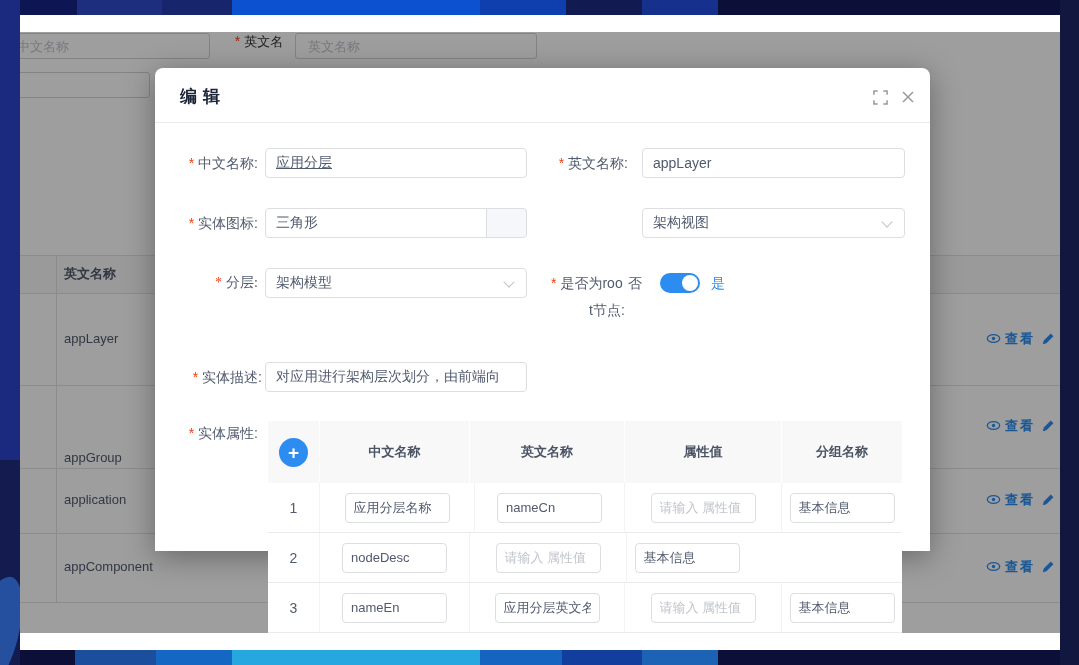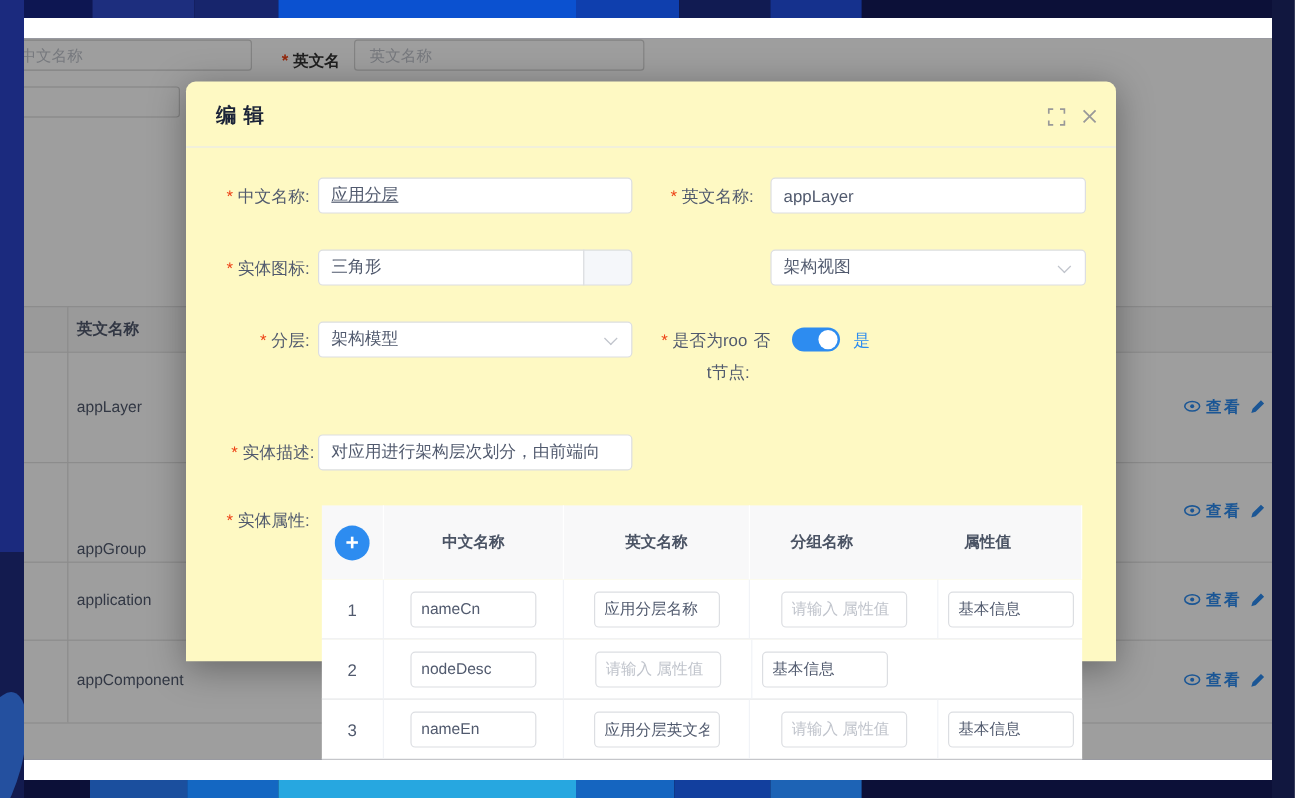--- a/index.html
+++ b/index.html
@@ -11,32 +11,32 @@
   .chrome { position:absolute; left:20px; width:1040px; background:#ffffff; }
   .chrome-top { top:15px; height:17px; }
   .chrome-bottom { top:633px; height:17px; }
 
   
   .page { position:absolute; left:20px; top:32px; width:1040px; height:601px; background:#ffffff; overflow:hidden; }
   .dim  { position:absolute; left:20px; top:32px; width:1040px; height:601px; background:rgba(0,0,0,0.38); }
 
   .bg-inp { position:absolute; height:26px; border:1px solid #d3d3d3; border-radius:3px; background:#fff;
             font-size:13px; color:#9a9a9a; padding:0 12px; font-family:inherit; outline:none; }
-  .bg-lbl { position:absolute; height:26px; line-height:34px; font-size:13px; font-weight:bold; color:#333; }
+  .bg-lbl { position:absolute; height:26px; line-height:16px; font-size:13px; font-weight:normal; color:#333; }
   .bg-hline { position:absolute; left:0; width:1040px; height:1px; background:#e2e2e2; }
   .bg-vline { position:absolute; width:1px; background:#e2e2e2; }
   .bg-th-band { position:absolute; left:0; top:223px; width:1040px; height:38px; background:#f8f8f9; }
   .bg-th-text { position:absolute; left:44px; top:223px; height:38px; line-height:38px; font-size:13px; font-weight:bold; color:#515a6e; }
   .bg-cell-text { position:absolute; left:44px; height:16px; line-height:16px; font-size:13px; color:#515a6e; }
   .bg-action { position:absolute; left:966px; height:18px; line-height:18px; color:#2d8cf0; font-size:13px; white-space:nowrap; }
   .bg-action svg { vertical-align:-3px; }
   .bg-view-link { font-weight:bold; letter-spacing:2px; margin:18px 6px 0 4px; cursor:pointer; }
 
   
-  .modal { position:absolute; left:155px; top:68px; width:775px; height:483px; background:#fef9c3;
+  .modal { position:absolute; left:155px; top:68px; width:775px; height:483px; background:#ffffff;
            border-radius:8px 8px 0 0; box-shadow:0 6px 30px rgba(0,0,0,0.35); }
   .m-title { position:absolute; left:25px; top:17px; font-size:17px; font-weight:bold; color:#1c2438; letter-spacing:6px; }
   .icon-btn { position:absolute; top:22px; width:16px; height:16px; color:#999; cursor:pointer; }
   .m-divider { position:absolute; left:0; top:54px; width:775px; height:1px; background:#e8eaec; }
 
   .lbl { position:absolute; height:30px; line-height:30px; font-size:14px; color:#515a6e; text-align:right; white-space:nowrap; }
   .star { color:#ed4014; margin-right:4px; font-size:14px; }
   .inp { position:absolute; height:30px; border:1px solid #dcdee2; border-radius:4px; background:#fff;
          font-size:14px; color:#515a6e; padding:0 10px; font-family:inherit; outline:none; }
   .inp::placeholder, .bg-inp::placeholder, .at-inp::placeholder { color:#c0c4cc; }
@@ -177,21 +177,21 @@
     <input class="inp" style="left: 487px; top: 80px; width: 263px;" value="appLayer">
 
     <div class="lbl" style="left:0;top:140px;width:103px;">
       <span class="star">*</span><span>实体图标:</span>
     </div>
     <input class="inp" style="left: 110px; top: 140px; width: 222px; border-radius: 4px 0px 0px 4px;" value="三角形">
     <div class="addon" style="left:331px;top:140px;"></div>
     <input class="inp" style="left: 487px; top: 140px; width: 263px;" value="架构视图">
     <span class="chev" style="left:728px;top:150px;"></span>
 
-    <div class="lbl" style="left:0;top:200px;width:103px;">
+    <div class="lbl" style="left:0;top:200px;width:103px;font-family:Liberation Serif, serif;">
       <span class="star">*</span><span>分层:</span>
     </div>
     <input class="inp" style="left: 110px; top: 200px; width: 262px;" value="架构模型">
     <span class="chev" style="left:350px;top:210px;"></span>
 
     <div class="root-lbl1">
       <span class="star">*</span><span>是否为roo</span>
     </div>
     <div class="root-lbl2">t节点:</div>
     <span class="tg-off" style="left:473px;top:200px;">否</span>
@@ -209,33 +209,33 @@
       <span class="star">*</span><span>实体属性:</span>
     </div>
 
     <div class="attr-table">
       <div class="at-head">
         <div class="at-hcell c0">
           <div class="add-btn">+</div>
         </div>
         <div class="at-hcell c1">中文名称</div>
         <div class="at-hcell c2">英文名称</div>
+        <div class="at-hcell c3">属性值</div>
         <div class="at-hcell c4">分组名称</div>
-        <div class="at-hcell c3">属性值</div>
       </div>
 
       <div class="at-row">
         <div class="at-cell c0">
             <span class="at-index">1</span>
           </div>
+        <div class="at-cell c2">
+            <input class="at-inp" value="应用分层名称" style="">
+          </div>
         <div class="at-cell c1">
             <input class="at-inp" value="nameCn" style="">
-          </div>
-        <div class="at-cell c2">
-            <input class="at-inp" value="应用分层名称" style="">
           </div>
         <div class="at-cell c3">
             <input class="at-inp" placeholder="请输入 属性值" style="">
           </div>
         <div class="at-cell c4">
             <input class="at-inp" value="基本信息" style="">
           </div>
       </div>
       <div class="at-row">
         <div class="at-cell c0">

